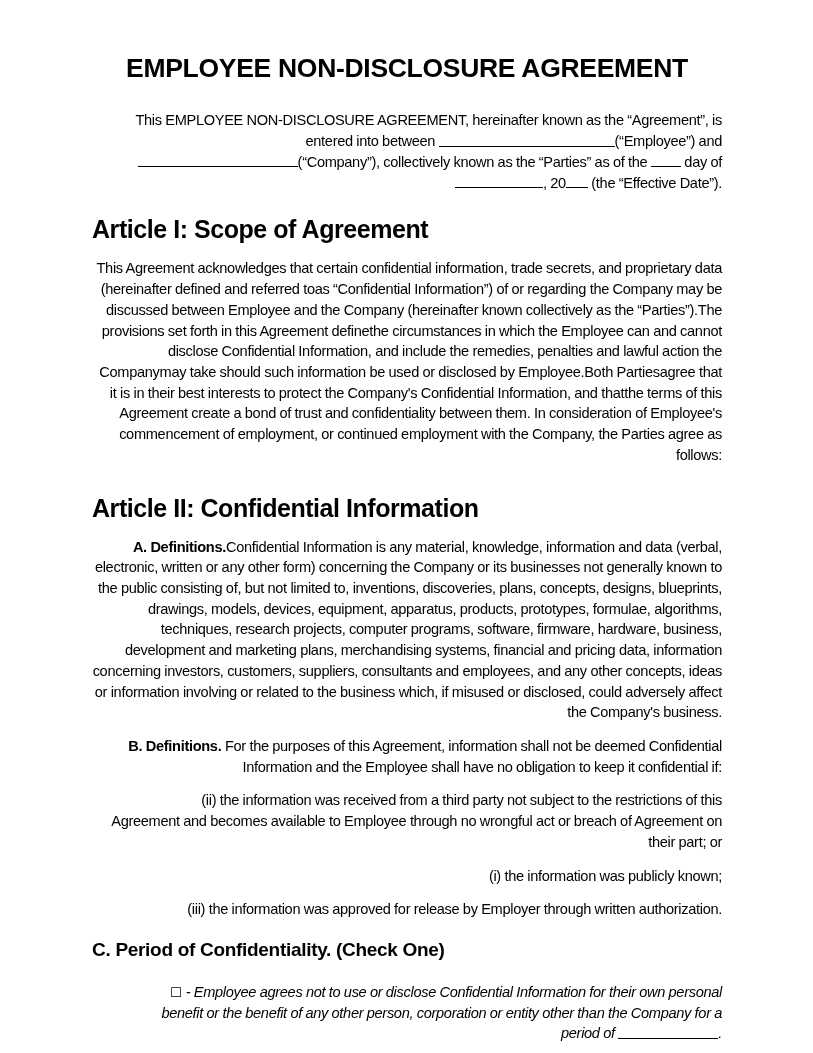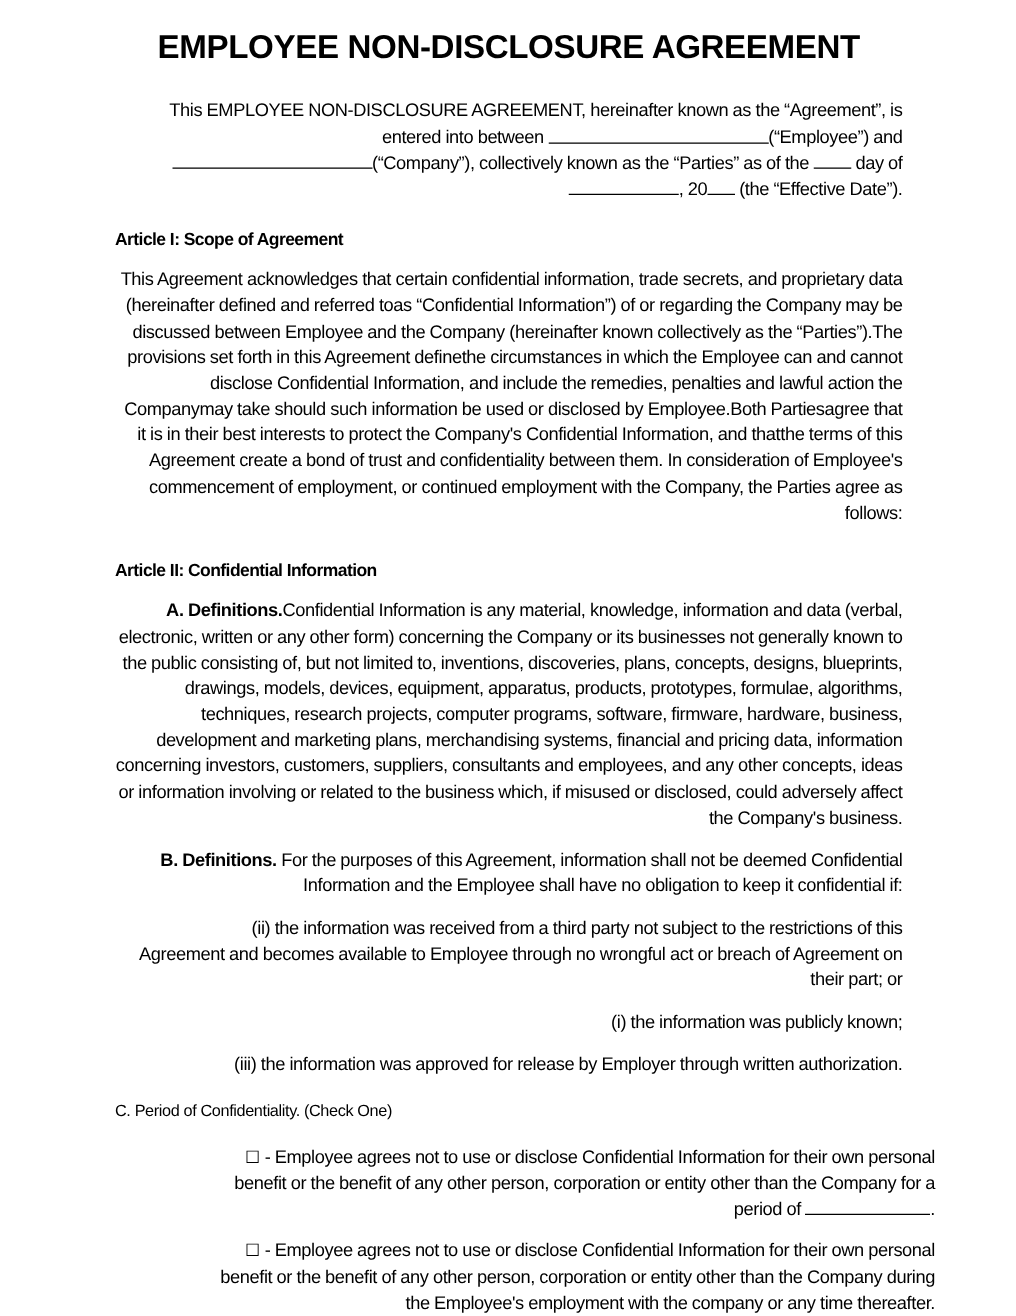--- a/index.html
+++ b/index.html
@@ -28,21 +28,21 @@
     width: 630px;
   }
 
   
   .doc-title {
     font-size: 26.5px;
     font-weight: bold;
     text-align: center;
     letter-spacing: -0.3px;
     margin: 0;
-    padding-top: 22px;
+    padding-top: 53px;
     padding-bottom: 0;
     line-height: 1.15;
     white-space: nowrap;
   }
 
   
   .para {
     font-size: 14.6px;
     line-height: 1.42;
     margin: 0;
@@ -55,54 +55,55 @@
   }
   .article-body {
     margin-top: 14px;
   }
   .para + .para {
     margin-top: 13px;
   }
 
   
   .article-heading {
-    font-size: 14px;
+    font-size: 25px;
     font-weight: bold;
     letter-spacing: -0.45px;
     line-height: 1.2;
     margin: 0;
   }
   .art1-heading { margin-top: 21px; }
   .art2-heading { margin-top: 27px; }
 
   .lead {
     font-weight: bold;
   }
 
   
   .roman-item {
     text-indent: 55px;
     margin-top: 13px;
   }
 
   
   .subheading {
-    font-size: 13px;
-    font-weight: normal;
+    font-size: 19px;
+    font-weight: bold;
     letter-spacing: -0.3px;
     line-height: 1.42;
     margin: 0;
     margin-top: 17px;
   }
 
   
   .check-item {
     margin-top: 15px;
-    margin-left: 81px;
+    margin-left: 55px;
     width: 575px;
+    font-style: italic;
   }
   .check-item.first { margin-top: 18px; }
   .checkbox-glyph {
     font-family: "DejaVu Sans", sans-serif;
     font-size: 13.5px;
     letter-spacing: 0;
   }
 
   
   .blank {

